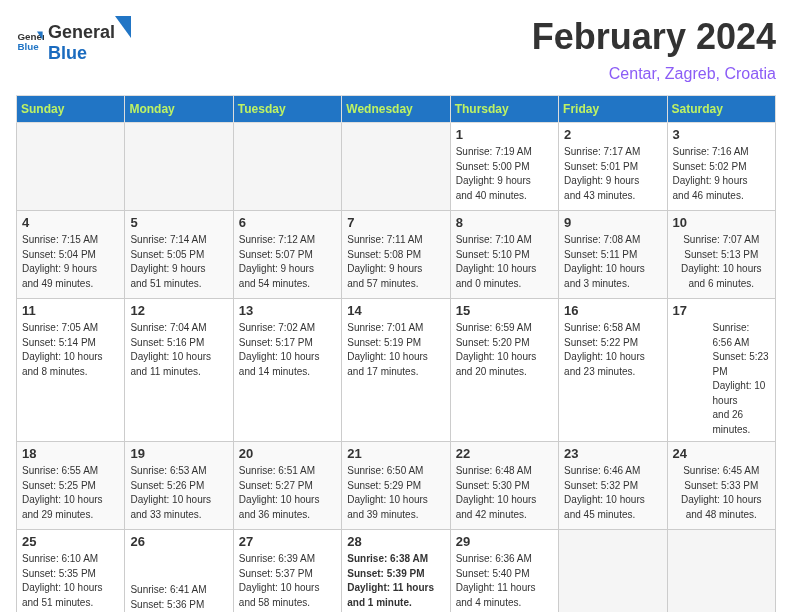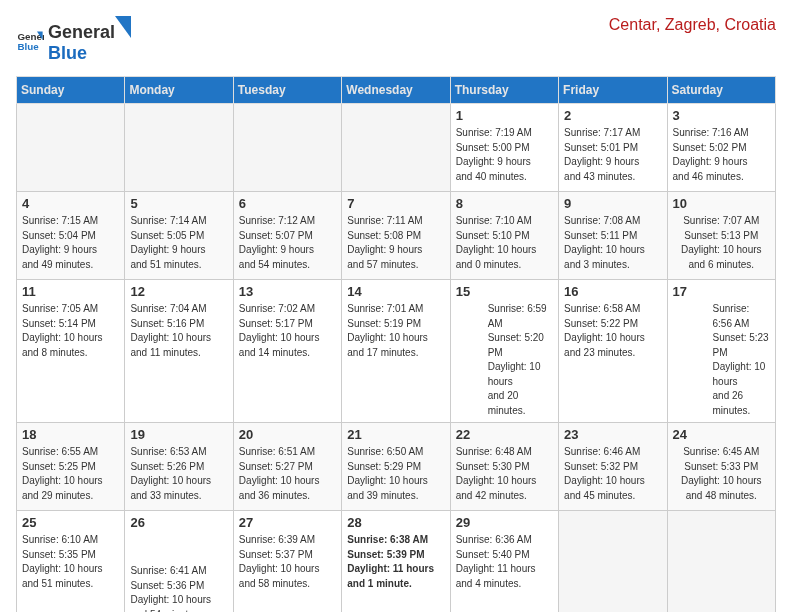--- a/index.html
+++ b/index.html
@@ -38,30 +38,31 @@
     .title-area {
       text-align: right;
     }
     .month-title {
       font-size: 36px;
       font-weight: bold;
       color: #333;
     }
     .location {
       font-size: 16px;
-      color: #b91c1c;
+      color: #8b5cf6;
+      margin-top: 7px;
     }
     table {
       width: 100%;
       border-collapse: collapse;
       table-layout: fixed;
     }
     thead tr th {
       background-color: #2175c5;
-      color: #e5e5e5;
+      color: #bef264;
       font-size: 12px;
       font-weight: bold;
       padding: 6px 4px;
       text-align: left;
       border: 1px solid #ddd;
     }
     tbody tr td {
       border: 1px solid #ccc;
       vertical-align: top;
       padding: 4px 5px;
@@ -102,20 +103,21 @@
       <div style="display:flex; align-items:baseline; gap:0px;">
         <span class="logo-text-general">General</span>
         <svg width="16" height="22" viewBox="0 0 16 22">
           <polygon points="0,0 16,0 16,22" fill="#2175c5"></polygon>
         </svg>
       </div>
       <div class="logo-text-blue">Blue</div>
     </div>
   </div>
   <div class="title-area">
+    <div class="month-title">February 2024</div>
     <div class="location">Centar, Zagreb, Croatia</div>
   </div>
 </div>
 
 <table>
   <thead>
     <tr>
     <th>Sunday</th>
         <th>Monday</th>
         <th>Tuesday</th>
@@ -228,21 +230,21 @@
         </td>
         <td>
           <div class="day-number">14</div>
           <div class="day-info" style="white-space: pre-line;">Sunrise: 7:01 AM
 Sunset: 5:19 PM
 Daylight: 10 hours
 and 17 minutes.</div>
         </td>
         <td>
           <div class="day-number">15</div>
-          <div class="day-info" style="white-space: pre-line; margin-left: 32px;">Sunrise: 6:59 AM
+          <div class="day-info" style="white-space: pre-line;">Sunrise: 6:59 AM
 Sunset: 5:20 PM
 Daylight: 10 hours
 and 20 minutes.</div>
         </td>
         <td>
           <div class="day-number">16</div>
           <div class="day-info" style="white-space: pre-line;">Sunrise: 6:58 AM
 Sunset: 5:22 PM
 Daylight: 10 hours
 and 23 minutes.</div>

